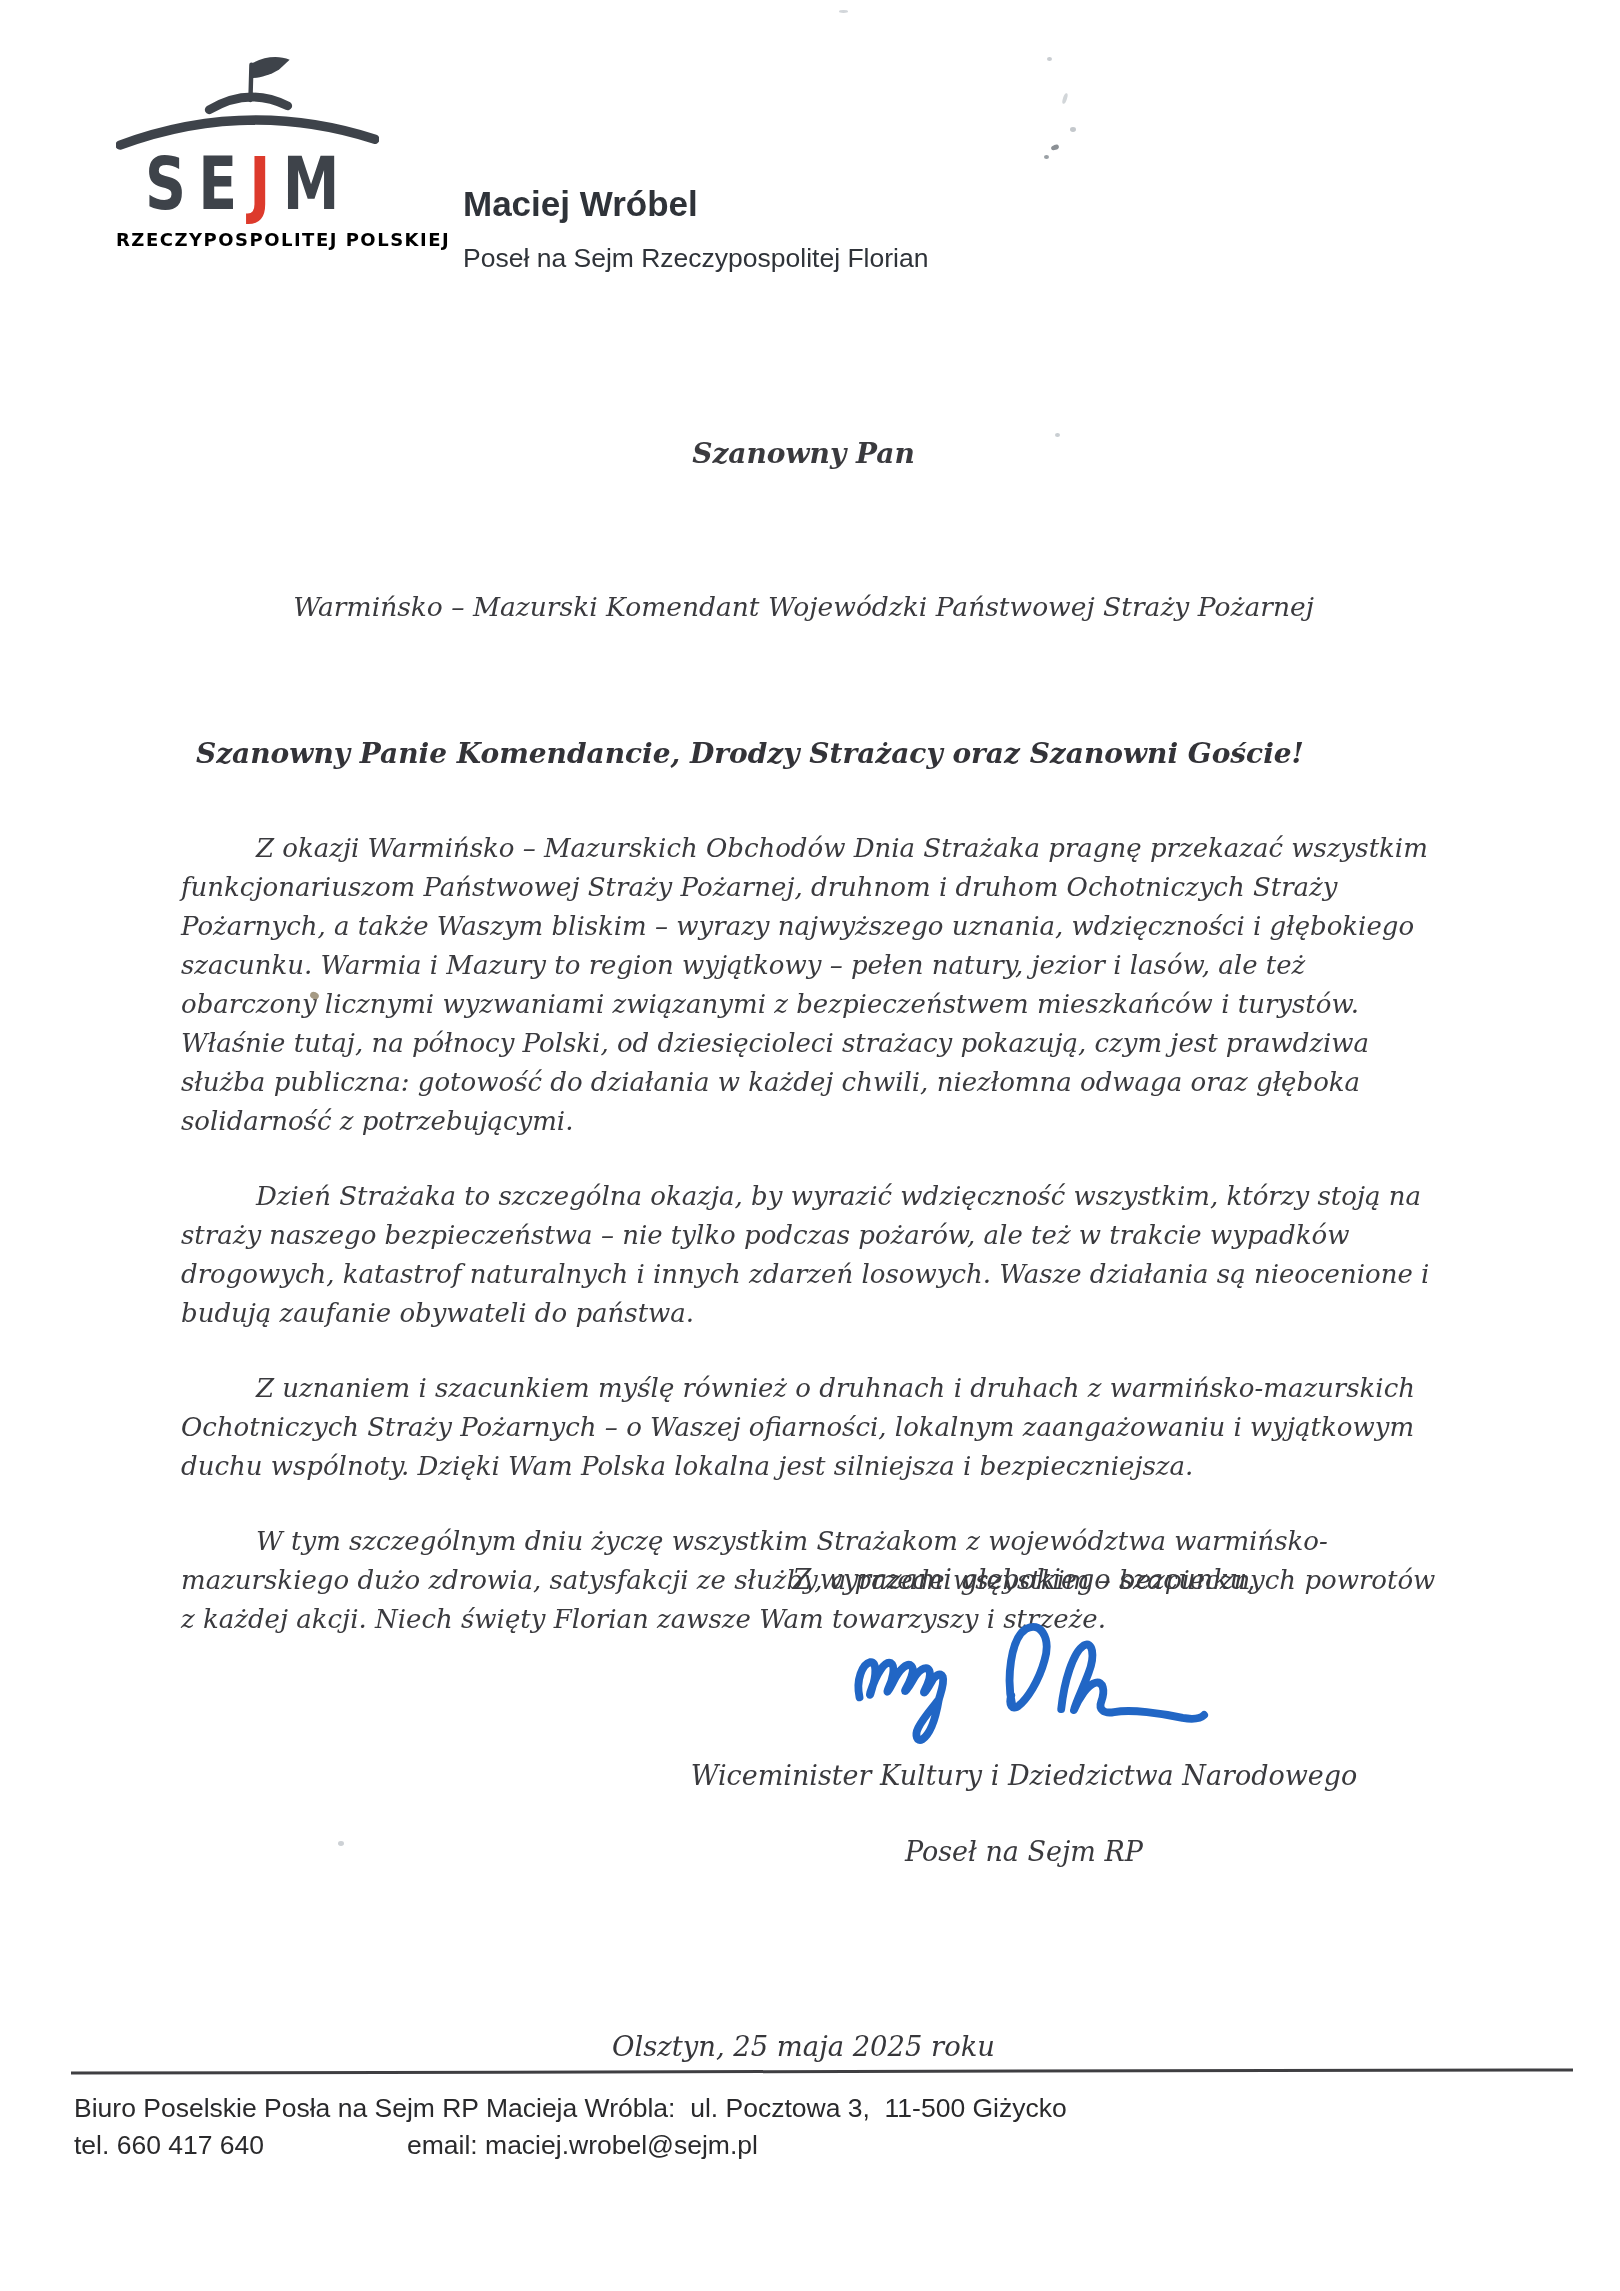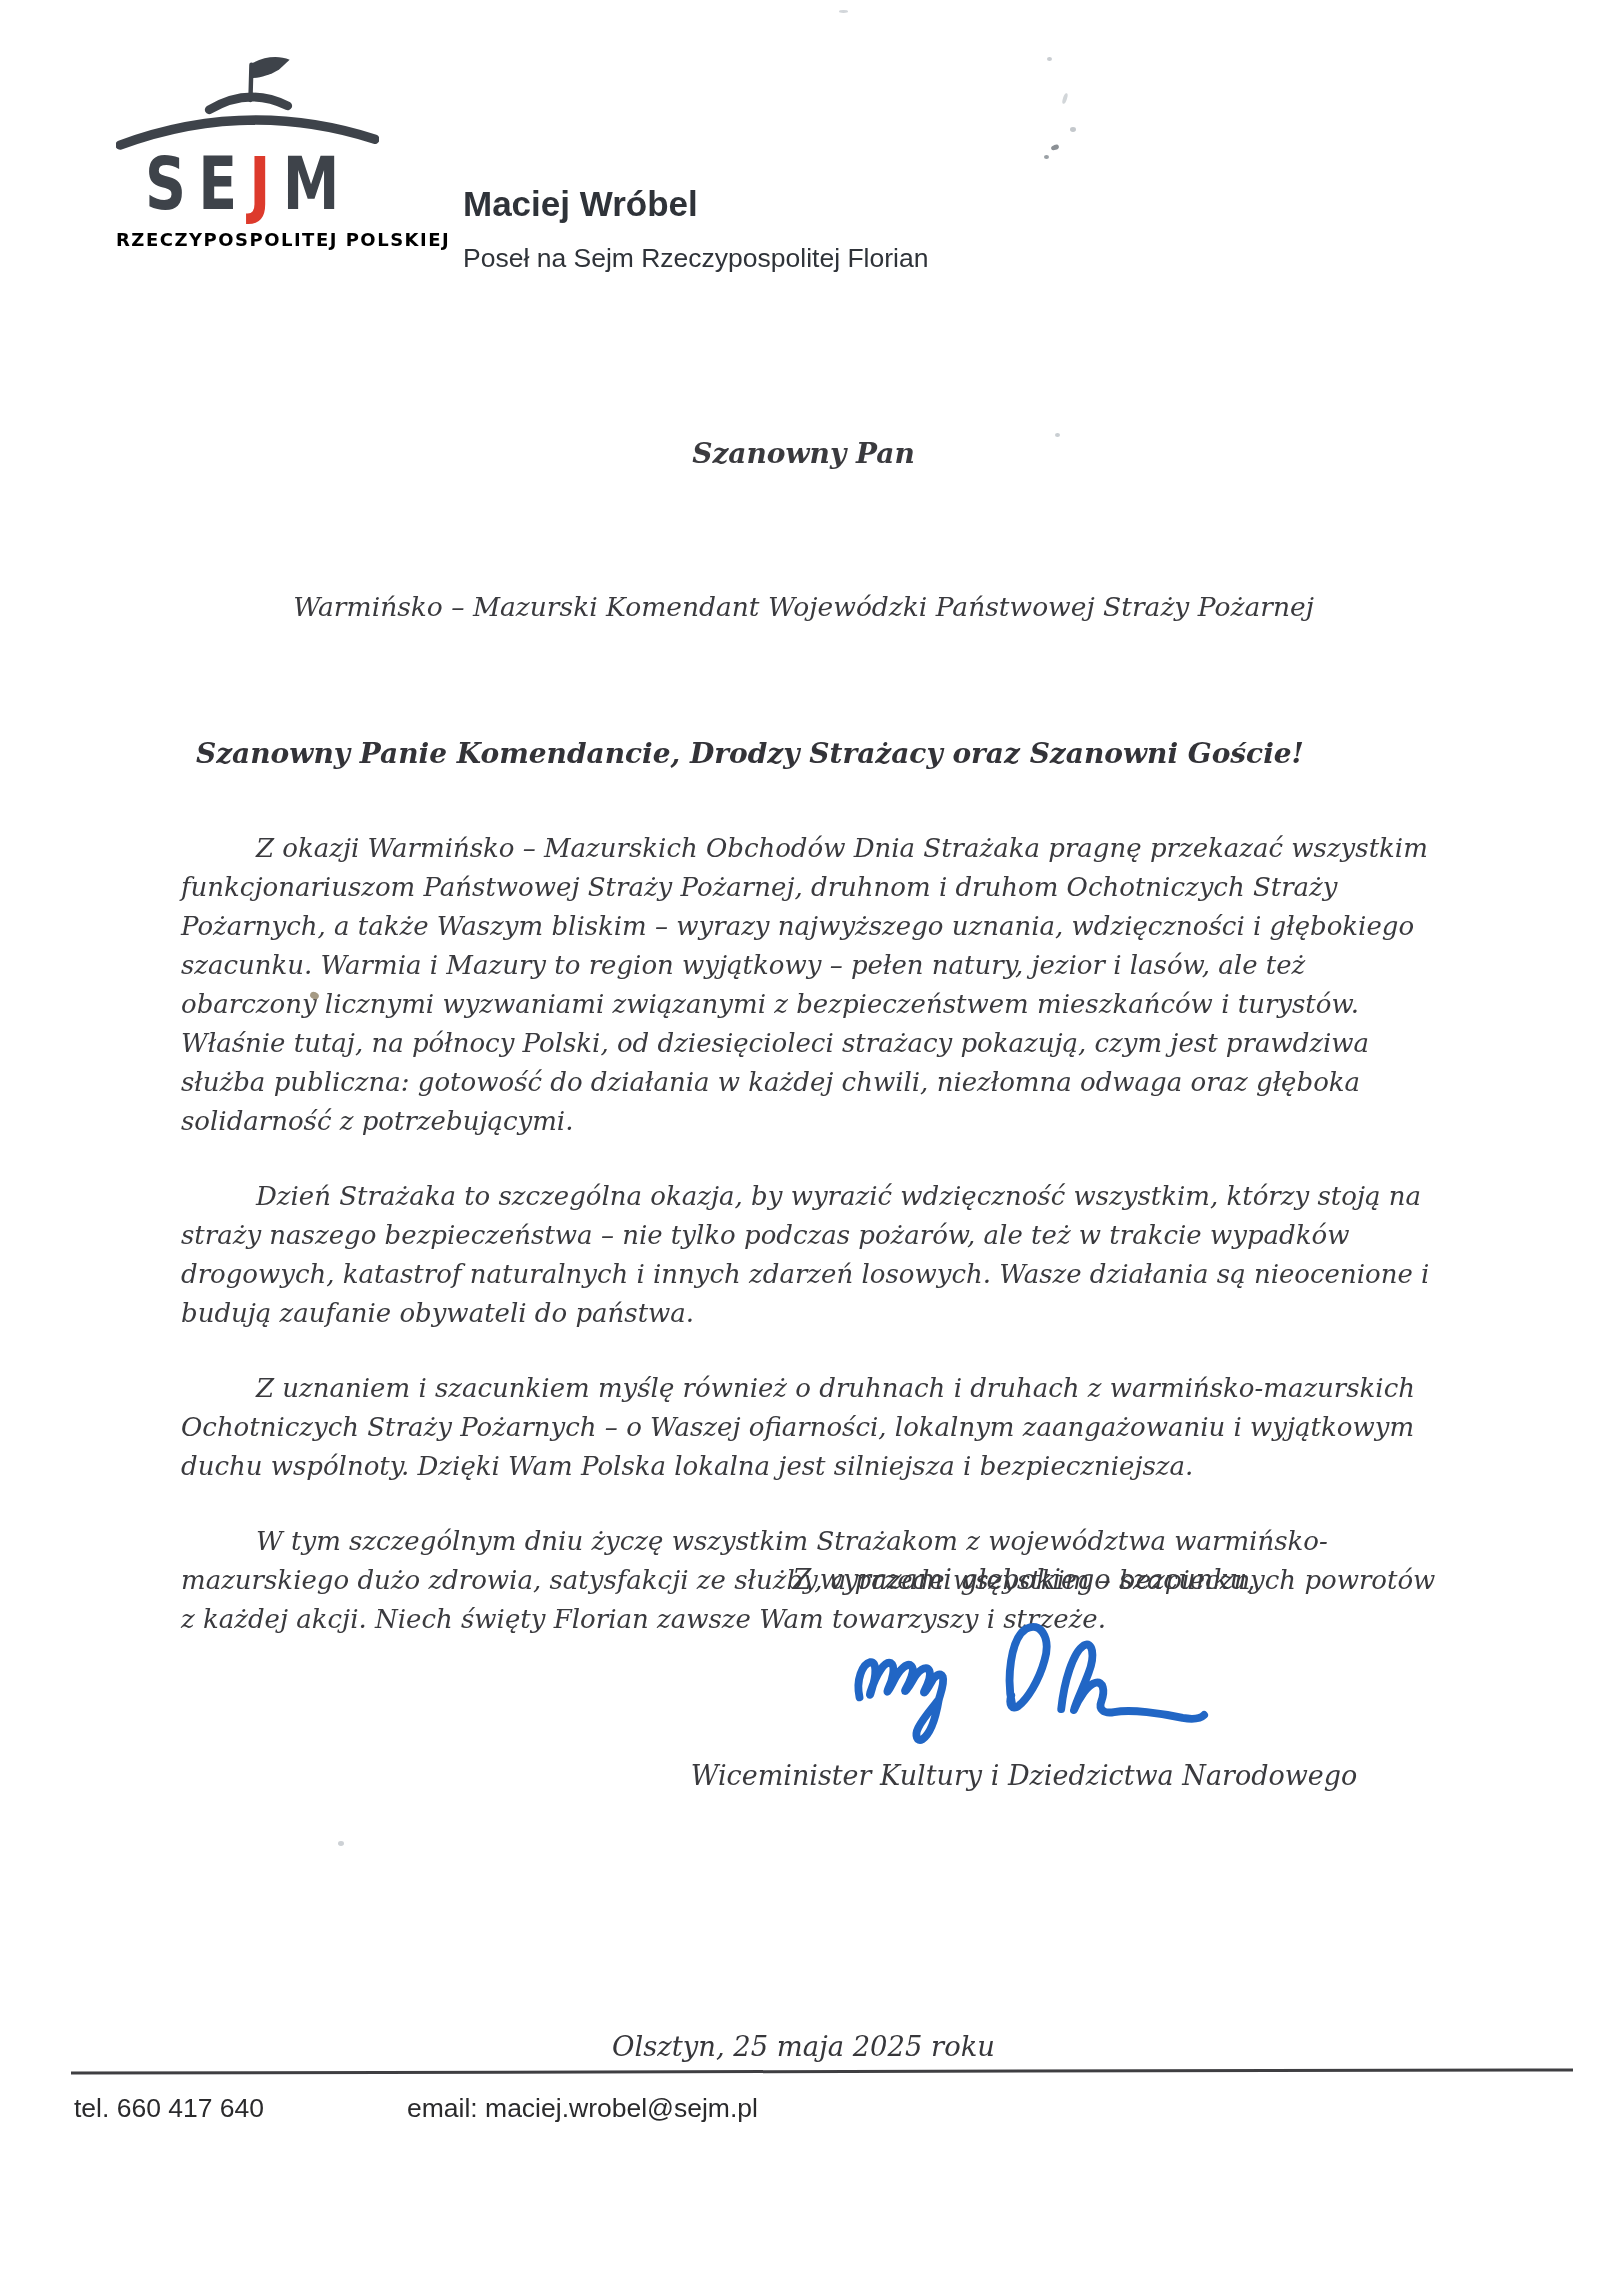--- a/index.html
+++ b/index.html
@@ -146,26 +146,28 @@
                C100,110 95,127 86,133 C81,136 78,129 82,121 C87,111 97,100 103,92"></path>
 
       <path d="M178,98 C172,72 176,30 192,20 C206,12 218,28 211,52
                C205,74 193,92 184,99 C178,103 174,98 177,88"></path>
       <path d="M228,102 C231,74 240,44 251,37 C260,32 263,47 256,65
                C250,81 243,95 241,103 C246,91 255,77 263,75
                C271,73 273,83 269,94 C266,102 271,107 282,105
                C300,102 330,106 352,111 C364,113 371,111 374,108"></path>
     </svg>
     <div class="sig-title1">Wiceminister Kultury i Dziedzictwa Narodowego</div>
+    <div class="sig-title2">Poseł na Sejm RP</div>
   </div>
 
   <div class="dateline">Olsztyn, 25 maja 2025 roku</div>
 
   <div class="footer-rule"></div>
   <div class="footer">
+    <div class="line1">Biuro Poselskie Posła na Sejm RP Macieja Wróbla:  ul. Pocztowa 3,  11-500 Giżycko</div>
     <div class="line2">
       <span class="tel">tel. 660 417 640</span>
       <span class="email">email: maciej.wrobel@sejm.pl</span>
     </div>
   </div>
 
   <span class="speck s1"></span>
   <span class="speck s2"></span>
   <span class="speck s3"></span>
   <span class="speck s4"></span>

